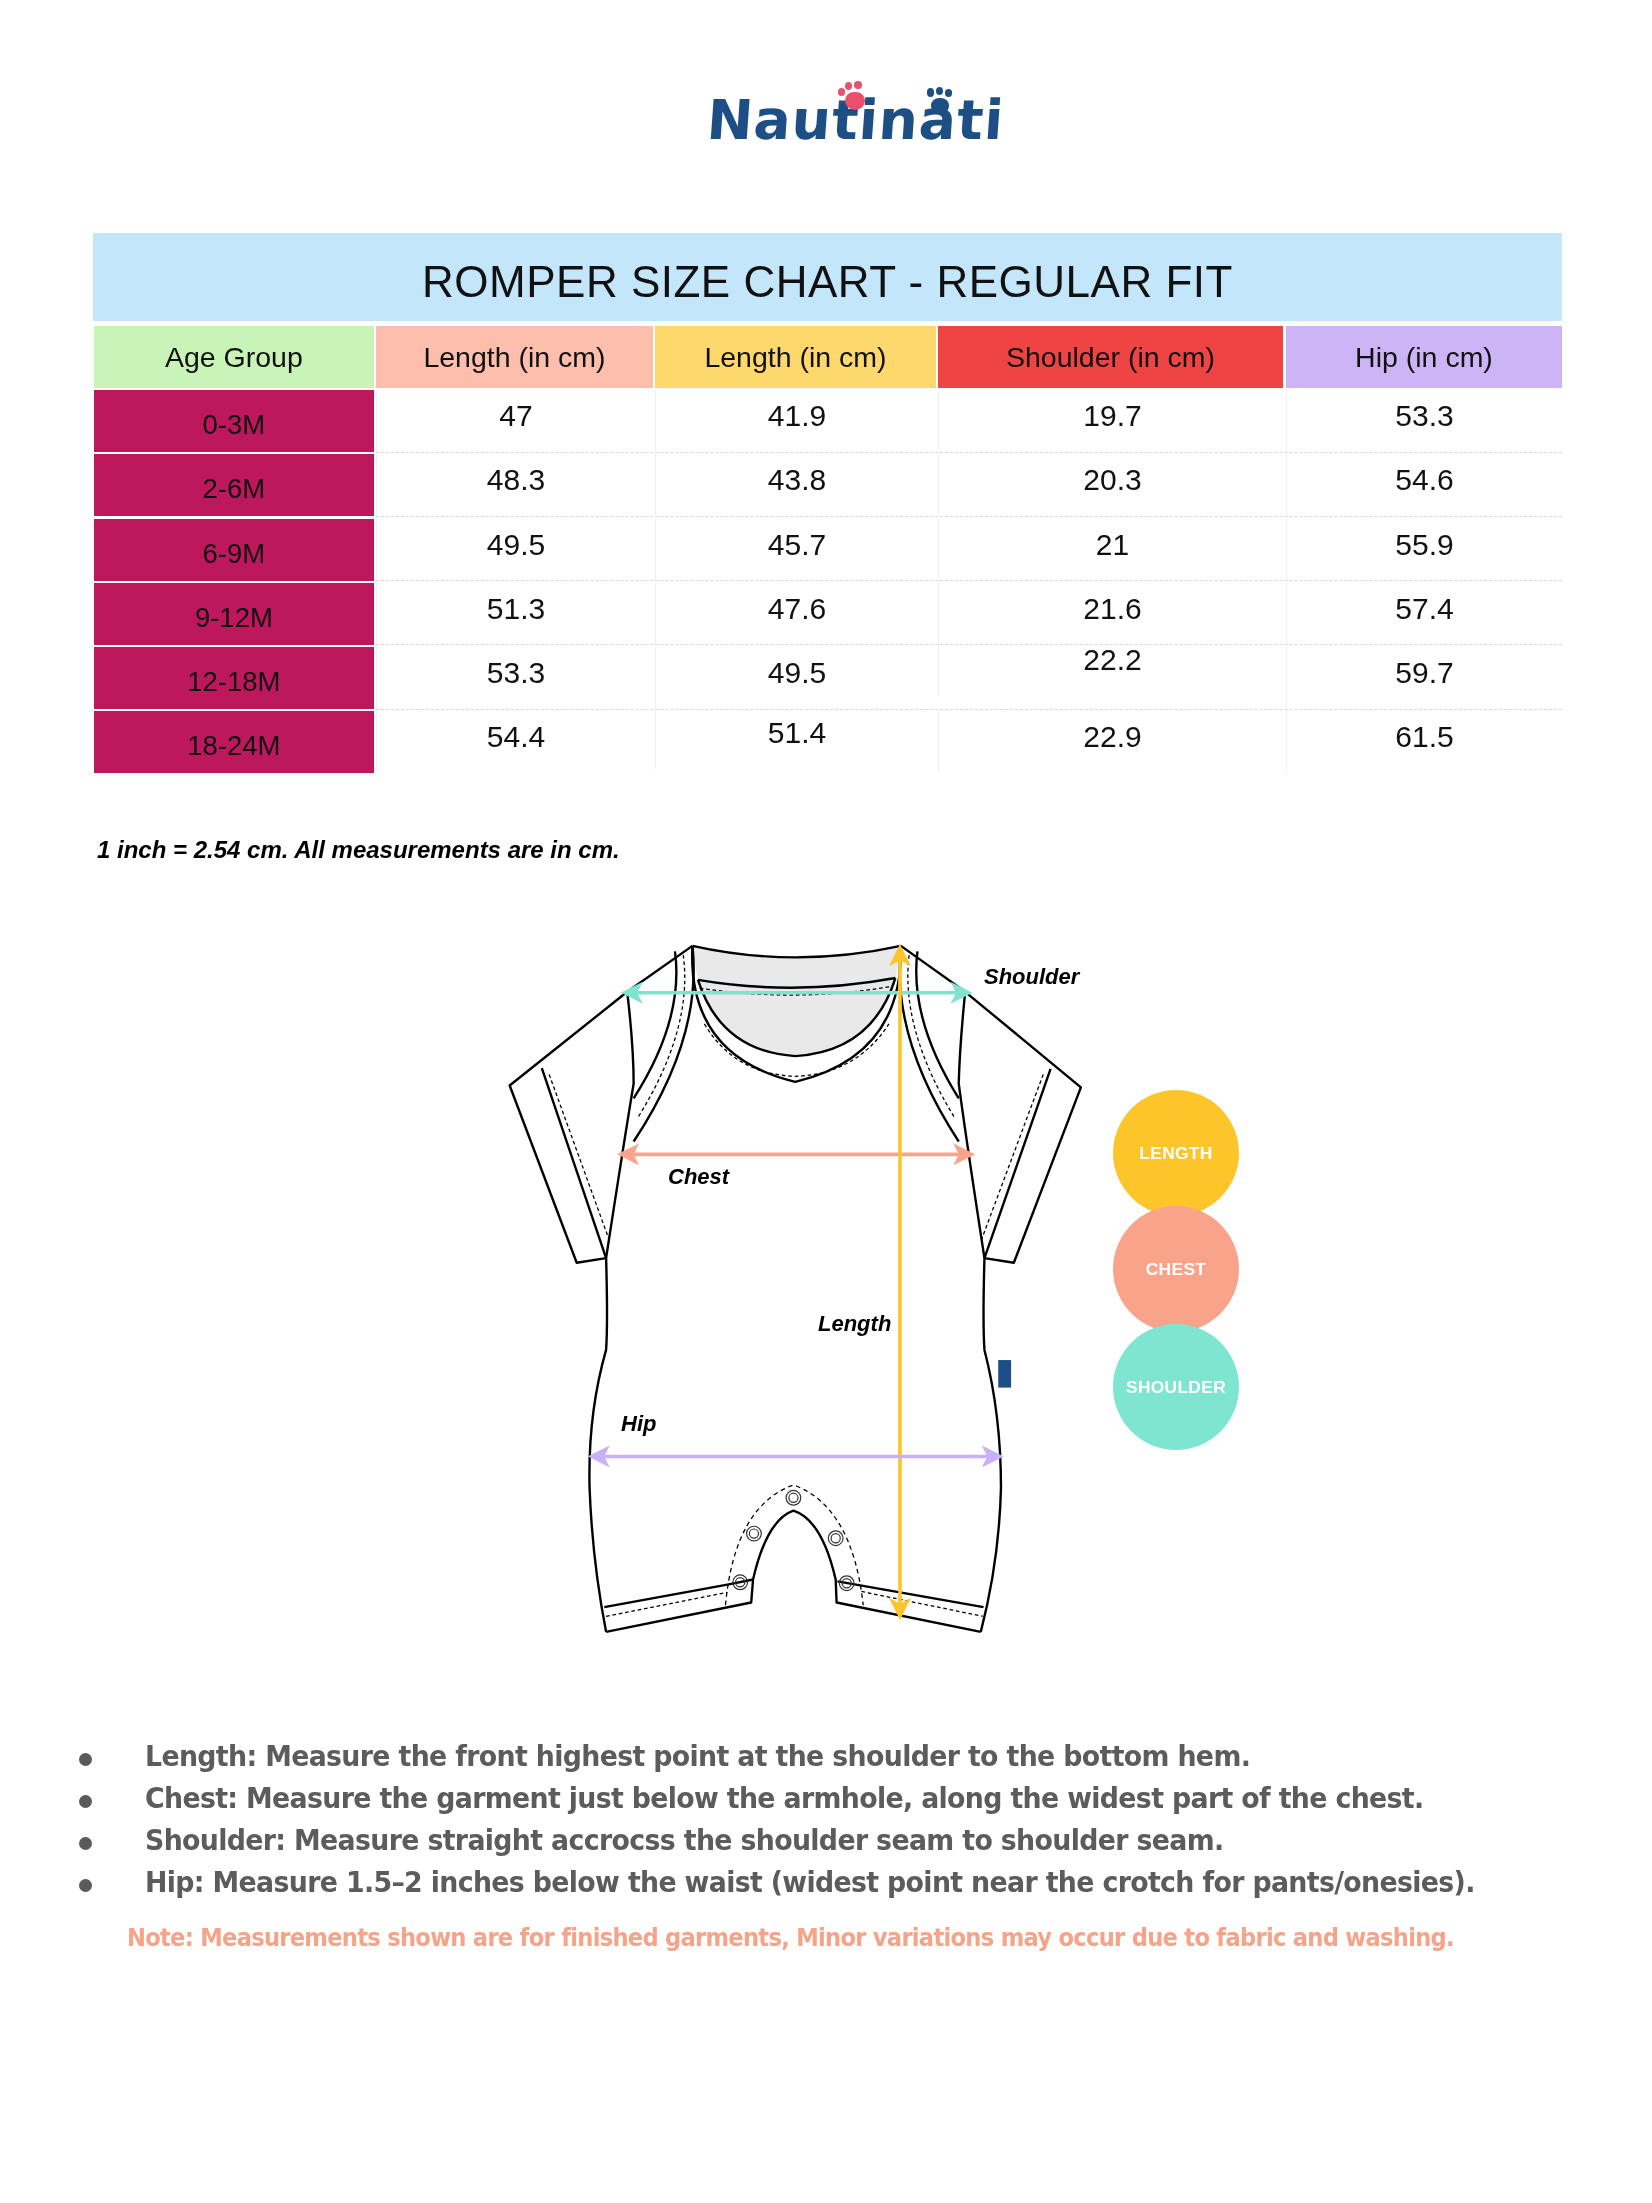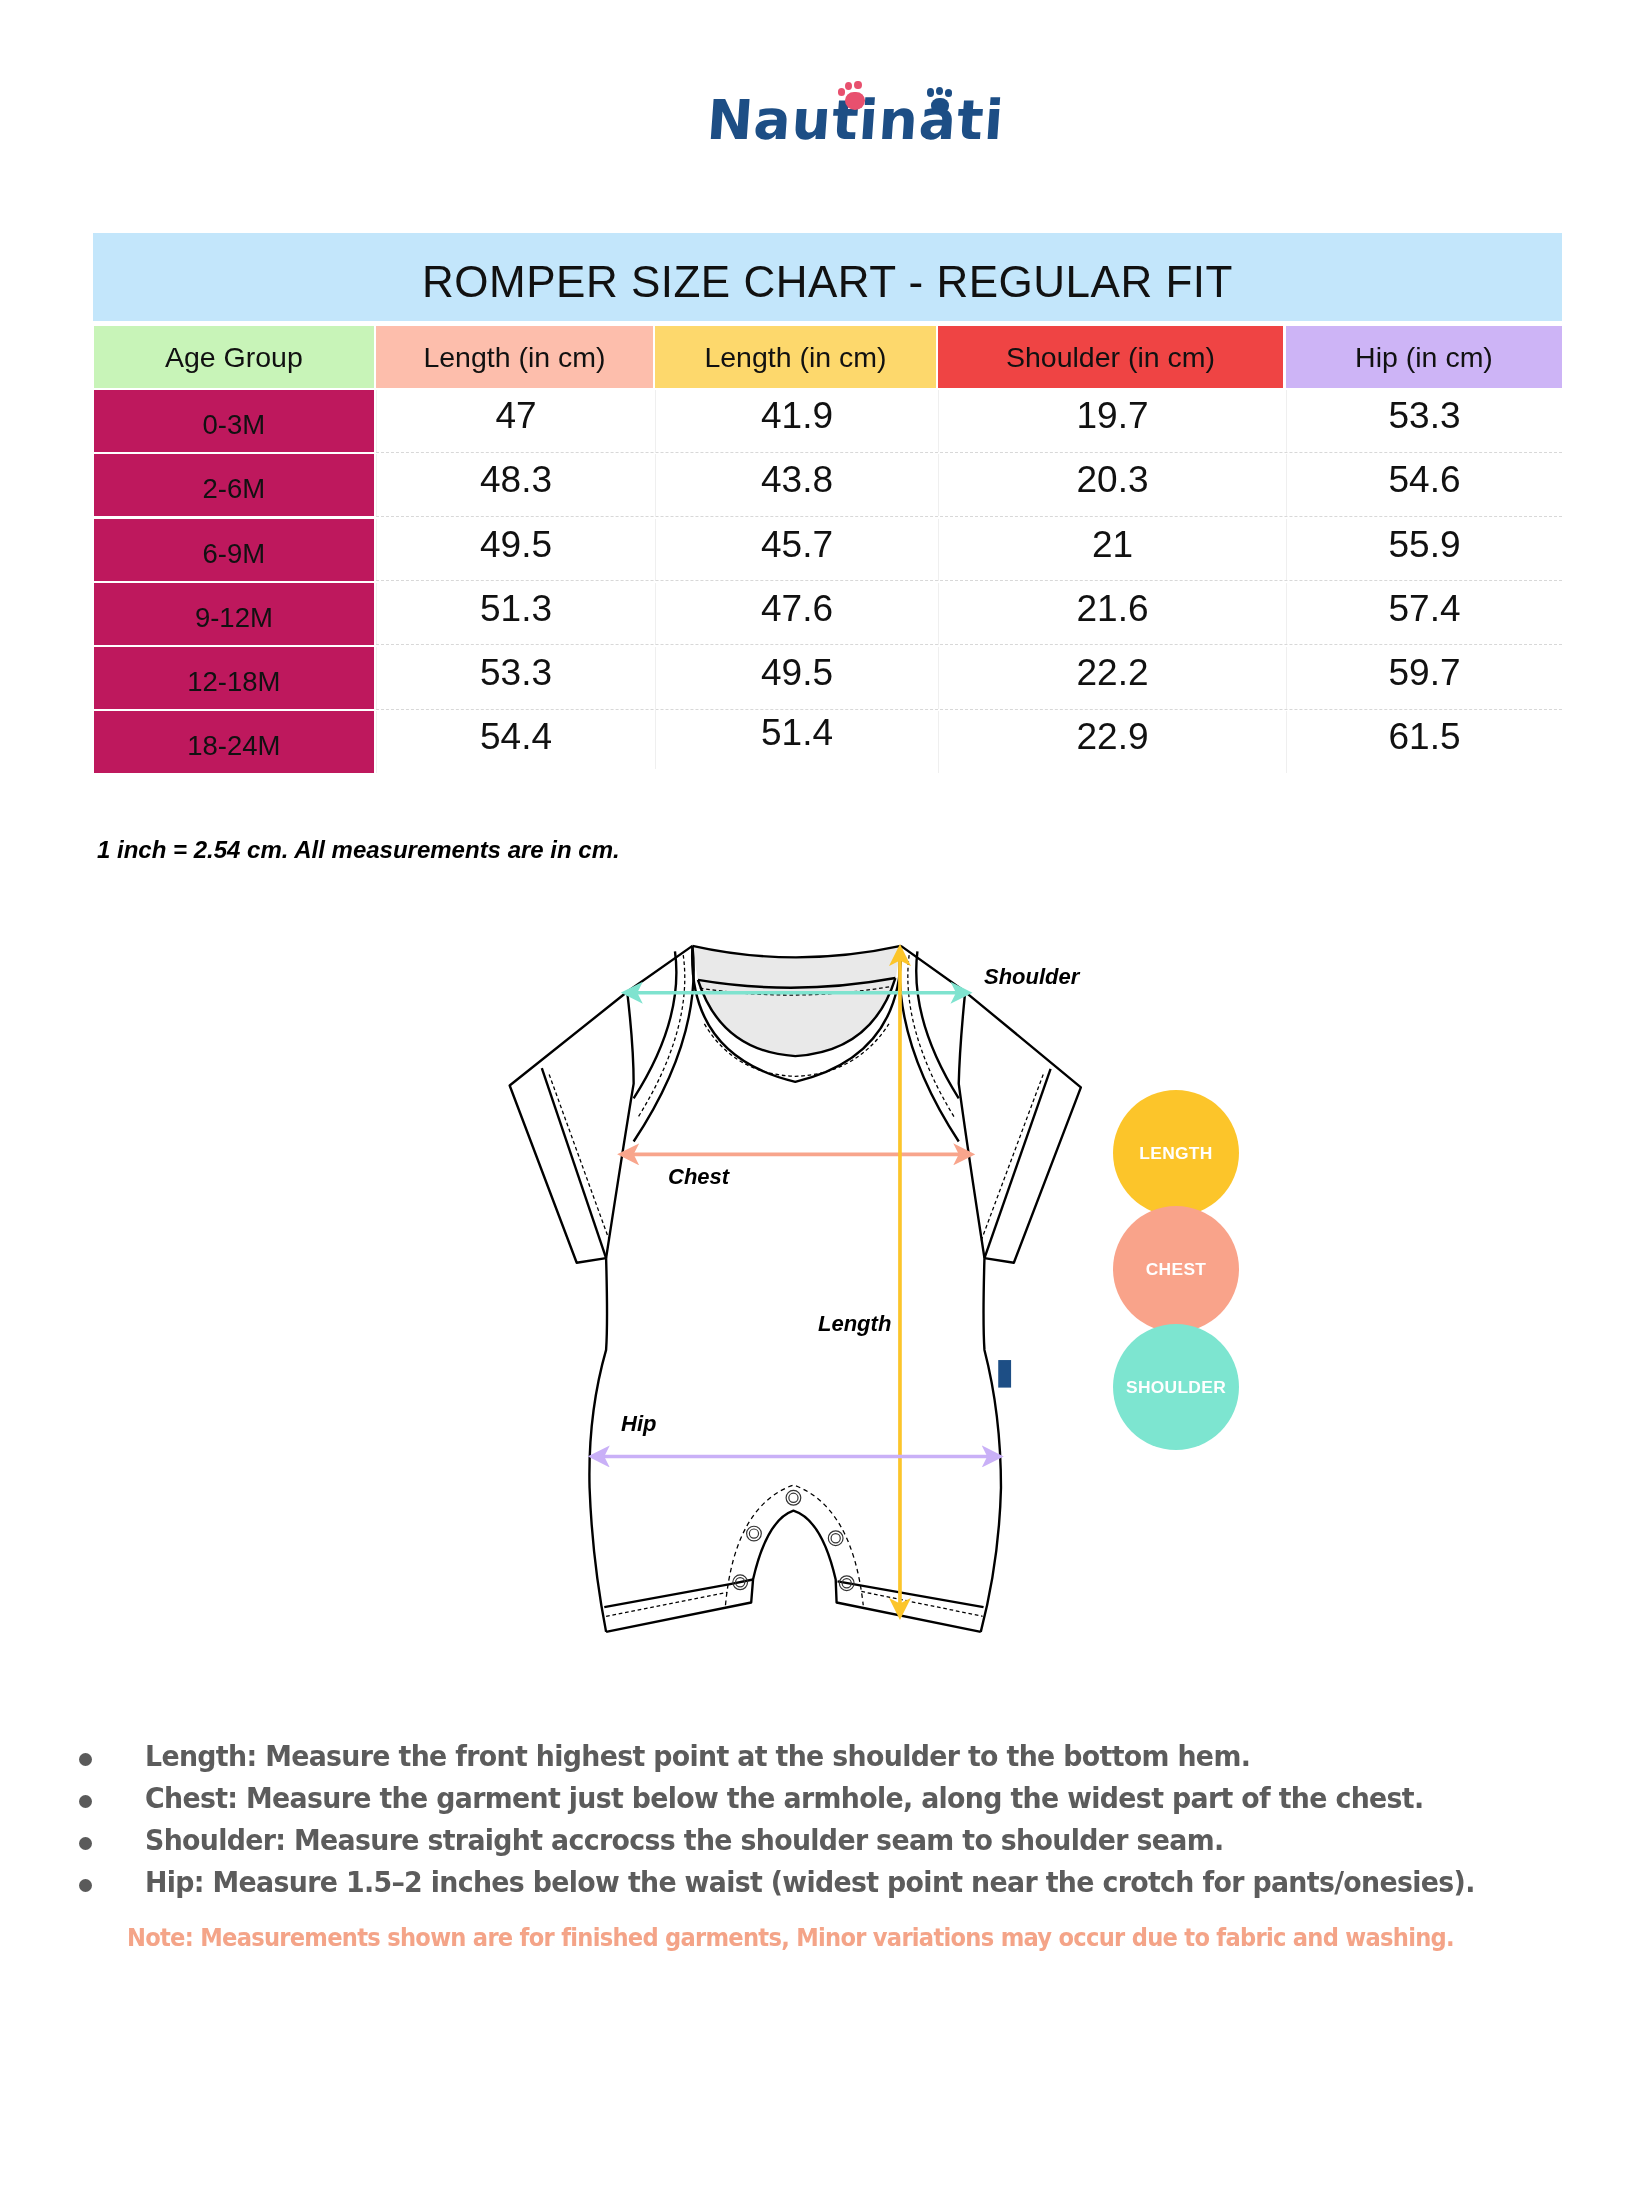--- a/index.html
+++ b/index.html
@@ -11,21 +11,21 @@
   .logo-text { position: absolute; left: 0; top: 7.3px; font-family: "DejaVu Sans", sans-serif; font-weight: bold; font-size: 55px; color: #1d4e85; letter-spacing: 0.9px; transform: skewX(-4deg); }
   .paw { position: absolute; }
   .paw .pad { position: absolute; border-radius: 50%; }
 
   
   .table { position: absolute; left: 93px; top: 233px; width: 1469px; }
   .title-bar { position: absolute; left: 0; top: 0; width: 1469px; height: 88px; background: #c3e6fb; display: flex; align-items: center; justify-content: center; }
   .title-bar span { font-size: 44px; color: #111; padding-top: 9.2px; letter-spacing: 0.5px; }
   .hdr-cell { position: absolute; top: 93px; height: 62px; display: flex; align-items: center; justify-content: center; font-size: 28.5px; color: #111; }
   .age-cell { position: absolute; left: 0.9px; width: 280px; height: 62px; background: #be185d; display: flex; align-items: center; justify-content: center; font-size: 27.5px; padding-top: 7.3px; }
-  .val-cell { position: absolute; height: 62px; display: flex; align-items: center; justify-content: center; font-size: 37px; padding-bottom: 9.2px; border-left: 0.9px solid #efefef; }
+  .val-cell { position: absolute; height: 62px; display: flex; align-items: center; justify-content: center; font-size: 30px; padding-bottom: 9.2px; border-left: 0.9px solid #efefef; }
   .row-line { position: absolute; height: 0; border-top: 1.8px dashed #d8d8d8; }
 
   .conv-note { position: absolute; left: 97px; top: 836px; font-size: 24px; font-weight: bold; font-style: italic; color: #000; }
 
   
   .diagram { position: absolute; left: 0; top: 0; width: 1653px; height: 2204px; pointer-events: none; }
   .diagram * { pointer-events: auto; }
   .dlabel { position: absolute; font-weight: bold; font-style: italic; font-size: 22px; color: #000; }
 
   .circle { position: absolute; left: 1113px; width: 126px; height: 126px; border-radius: 50%; display: flex; align-items: center; justify-content: center; color: #fff; font-weight: bold; font-size: 17.4px; letter-spacing: 0.3px; }
@@ -111,21 +111,21 @@
     <div class="val-cell" style="top:350px; left:562px; width:283px;">47.6</div>
     <div class="val-cell" style="top:350px; left:845px; width:348px;">21.6</div>
     <div class="val-cell" style="top:350px; left:1193px; width:276px;">57.4</div>
   </div>
   <div class="row-line" style="top:411px; left:283px; width:1186px;"></div>
 
   <div>
     <div class="age-cell" style="top:414px;">12-18M</div>
     <div class="val-cell" style="top:414px; left:283px; width:279px;">53.3</div>
     <div class="val-cell" style="top:414px; left:562px; width:283px;">49.5</div>
-    <div class="val-cell" style="top:414px; left:845px; width:348px;">22.2</div>
+    <div class="val-cell" style="top:401px; left:845px; width:348px;">22.2</div>
     <div class="val-cell" style="top:414px; left:1193px; width:276px;">59.7</div>
   </div>
   <div class="row-line" style="top:476px; left:283px; width:1186px;"></div>
 
   <div>
     <div class="age-cell" style="top:478px;">18-24M</div>
     <div class="val-cell" style="top:478px; left:283px; width:279px;">54.4</div>
     <div class="val-cell" style="top:474px; left:562px; width:283px;">51.4</div>
     <div class="val-cell" style="top:478px; left:845px; width:348px;">22.9</div>
     <div class="val-cell" style="top:478px; left:1193px; width:276px;">61.5</div>

